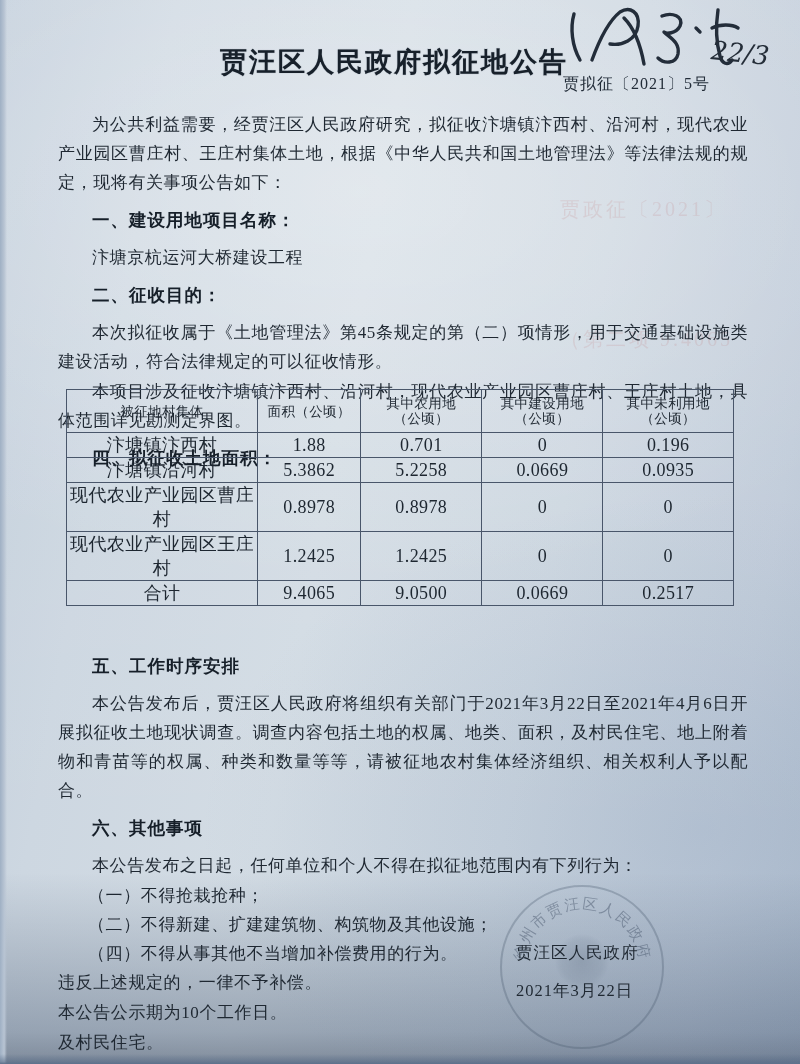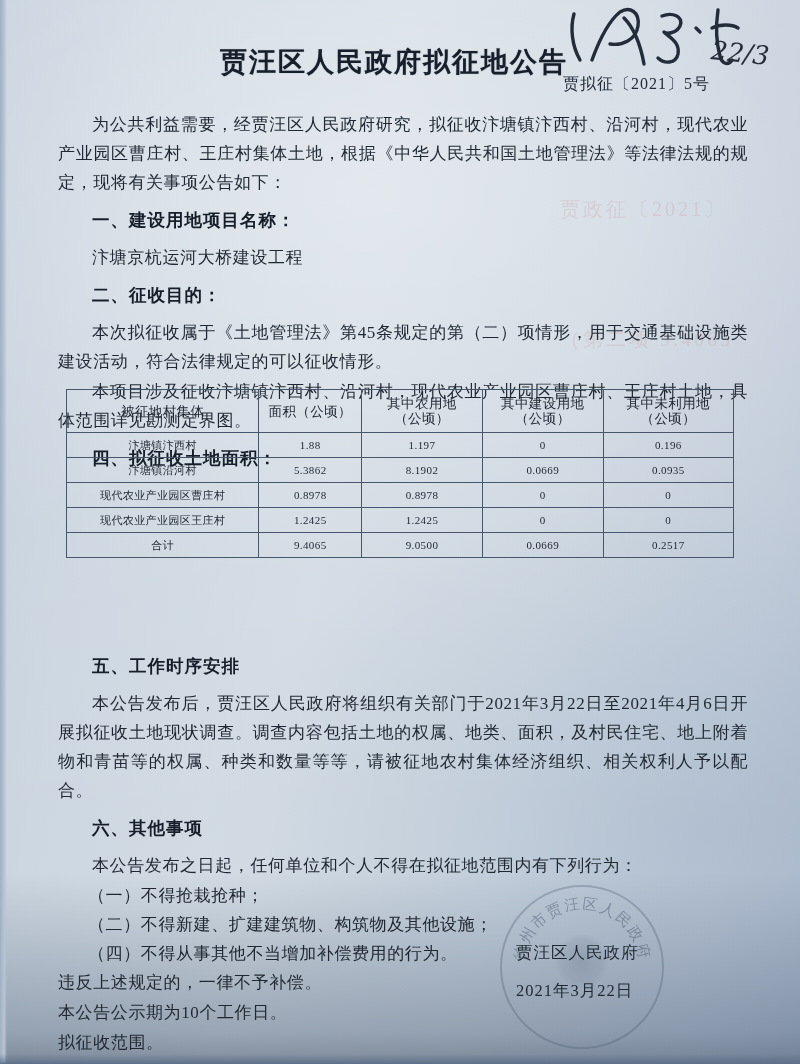--- a/index.html
+++ b/index.html
@@ -147,21 +147,21 @@
     font-weight: normal;
   }
   .land-table thead th {
     height: 42px;
     line-height: 15px;
     font-size: 13.5px;
   }
   .land-table tbody td {
     height: 24px;
     line-height: 24px;
-    font-size: 11px;
+    font-size: 18px;
   }
   .land-table .col-village { width: 200px; }
   .land-table .col-num     { width: 105px; }
   .land-table .col-num2    { width: 124px; }
   .land-table .col-num3    { width: 124px; }
   .land-table .col-num4    { width: 134px; }
   .hdr-sub { display: block; }
 
   
   .sign-block {
@@ -275,21 +275,21 @@
 
       <h2 class="heading">六、其他事项</h2>
       <p class="para">本公告发布之日起，任何单位和个人不得在拟征地范围内有下列行为：</p>
 
       <p class="subitem">（一）不得抢栽抢种；</p>
       <p class="subitem">（二）不得新建、扩建建筑物、构筑物及其他设施；</p>
       <p class="subitem">（四）不得从事其他不当增加补偿费用的行为。</p>
 
       <p class="para noindent">违反上述规定的，一律不予补偿。</p>
       <p class="para noindent">本公告公示期为10个工作日。</p>
-      <p class="para noindent">拟征收范围。</p>
+      <p class="para noindent">及村民住宅。</p>
 
       <div style="height:22px;"></div>
 
       <p class="para noindent">联系人：李先生    联系电话：68386168</p>
     </div>
 
     <table class="land-table">
       <thead>
         <tr>
           <th class="col-village">
@@ -309,28 +309,28 @@
           <th class="col-num4">
             <span>其中未利用地</span>
             <span class="hdr-sub">（公顷）</span>
           </th>
         </tr>
       </thead>
       <tbody>
         <tr>
           <td>汴塘镇汴西村</td>
           <td>1.88</td>
-          <td>1.197</td>
+          <td>0.701</td>
           <td>0</td>
           <td>0.196</td>
         </tr>
         <tr>
           <td>汴塘镇沿河村</td>
           <td>5.3862</td>
-          <td>8.1902</td>
+          <td>5.2258</td>
           <td>0.0669</td>
           <td>0.0935</td>
         </tr>
         <tr>
           <td>现代农业产业园区曹庄村</td>
           <td>0.8978</td>
           <td>0.8978</td>
           <td>0</td>
           <td>0</td>
         </tr>

